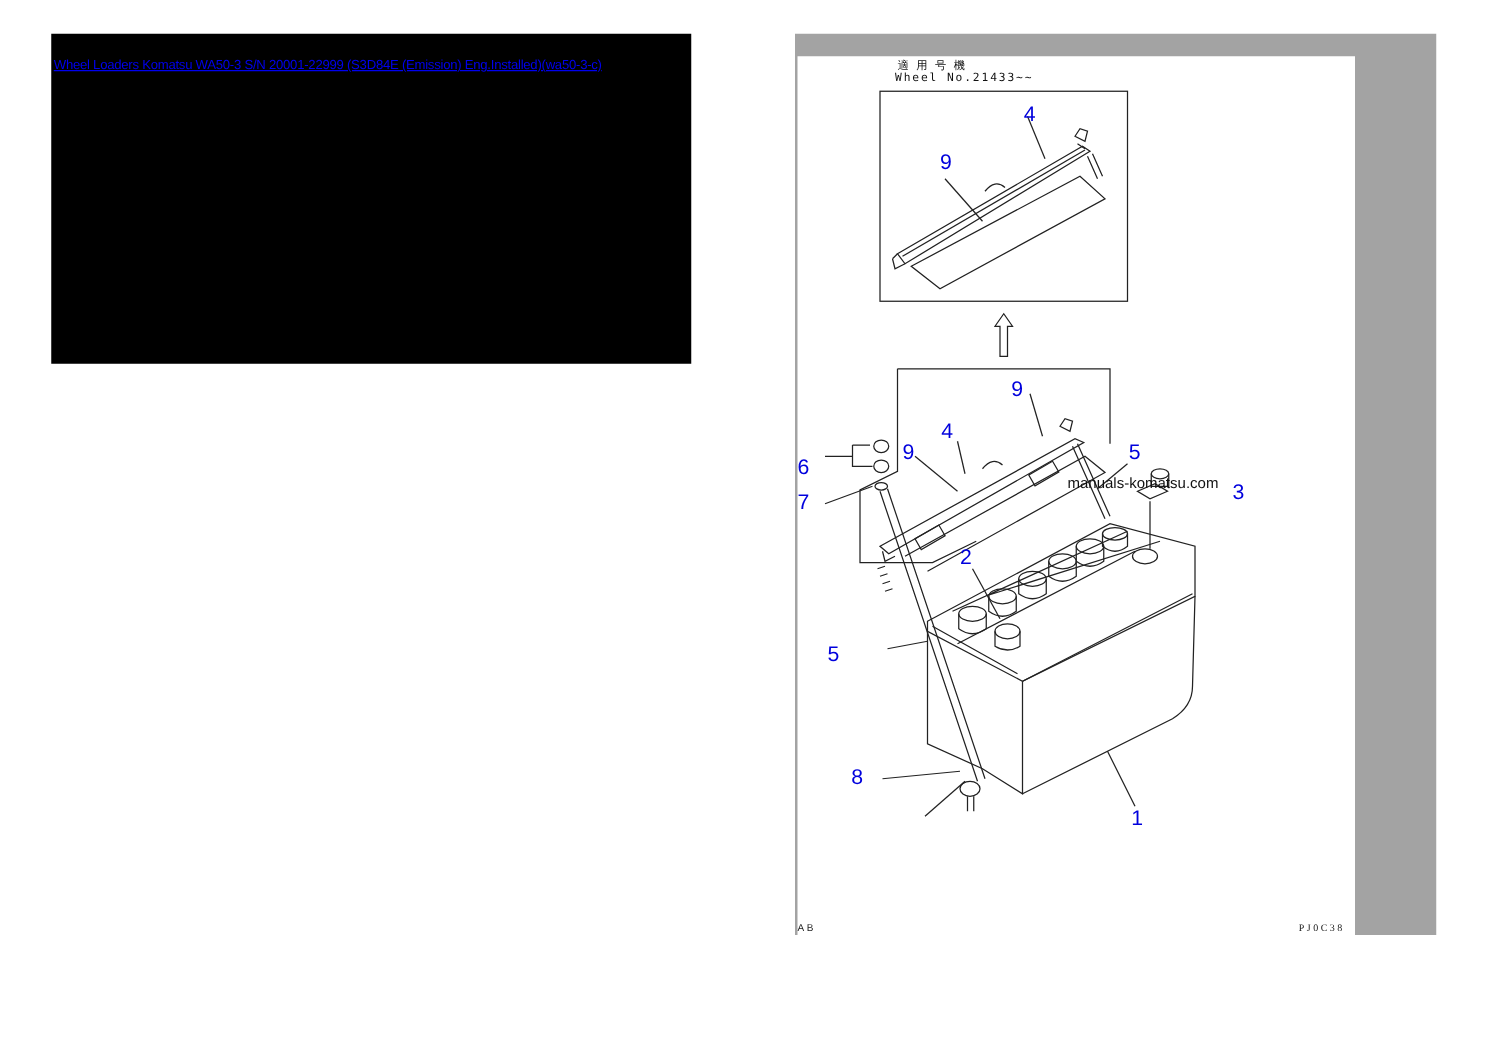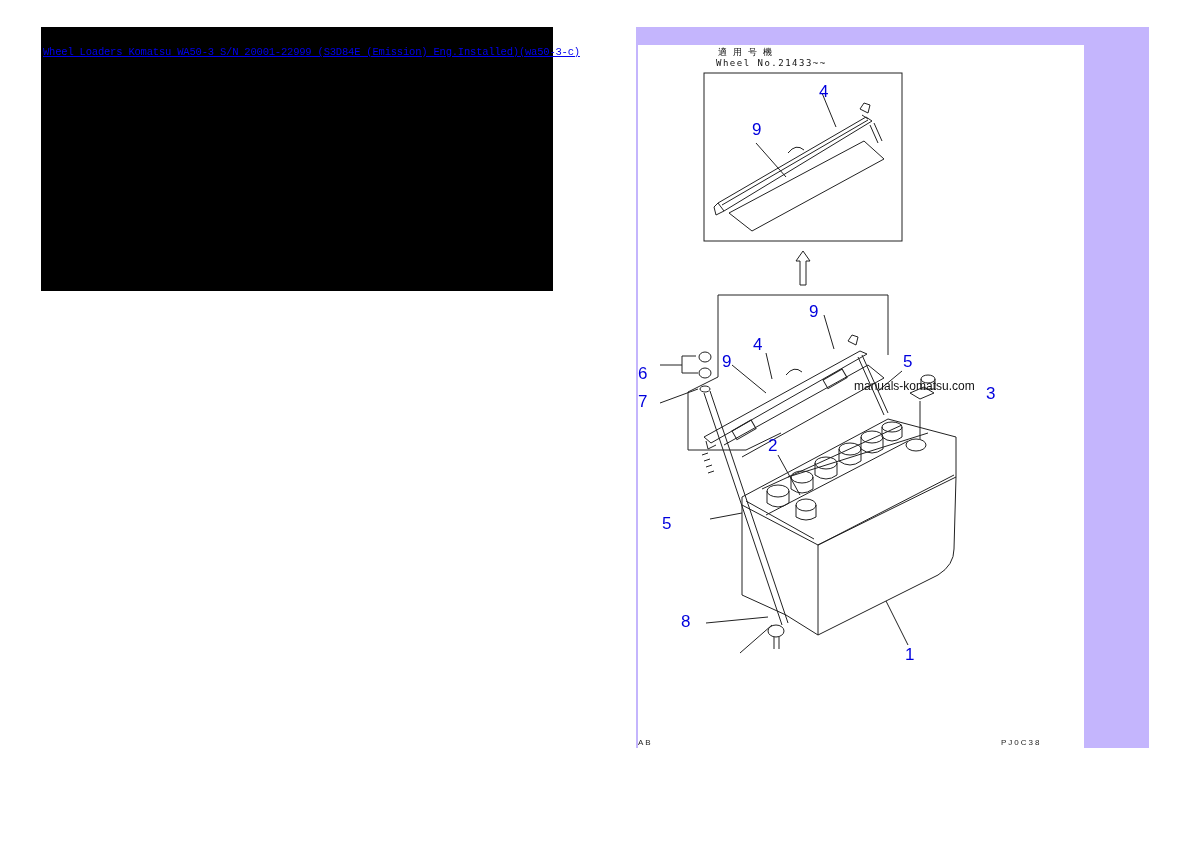--- a/index.html
+++ b/index.html
@@ -4,49 +4,49 @@
   <style>
     html, body { margin: 0; padding: 0; background: #ffffff; }
     body { width: 1190px; height: 842px; position: relative; overflow: hidden; font-family: "DejaVu Serif", serif; }
 
     .left-panel {
       position: absolute; left: 41px; top: 27px; width: 512px; height: 264px;
       background: #000000;
     }
     .doc-link {
       position: absolute; left: 2px; top: 19px;
-      font-family: Liberation Mono, monospace;
+      font-family: Liberation Sans, sans-serif;
       font-size: 10.5px; letter-spacing: -0.2px;
       color: #0000ee; text-decoration: underline; white-space: nowrap;
     }
 
     .drawing-panel {
       position: absolute; left: 636px; top: 27px; width: 513px; height: 721px;
-      background: #c4b5fd;
+      background: #a3a3a3;
     }
     .drawing-sheet {
       position: absolute; left: 2px; top: 18px; width: 446px; height: 703px;
       background: #ffffff;
     }
     .drawing-sheet svg { position: absolute; left: 0; top: 0; }
 
     .header-jp {
       position: absolute; left: 80px; top: 1px; font-family: "DejaVu Sans", sans-serif;
       font-size: 9px; letter-spacing: 6px; color: #111;
     }
     .header-serial {
       position: absolute; left: 78px; top: 13px; font-family: "DejaVu Sans Mono", monospace;
       font-size: 9px; letter-spacing: 1.5px; color: #111;
     }
     .footer-left {
       position: absolute; left: 0px; top: 693px; font-family: Liberation Sans, sans-serif;
       font-size: 8px; letter-spacing: 2px; color: #222;
     }
     .footer-right {
-      position: absolute; left: 363px; top: 693px; font-family: Liberation Sans, sans-serif;
+      position: absolute; left: 401px; top: 693px; font-family: Liberation Serif, serif;
       font-size: 8px; letter-spacing: 2px; color: #222;
     }
     .callout {
       position: absolute; font-family: "Liberation Sans", sans-serif; font-size: 17px;
       color: #0000dd; line-height: 1;
     }
     .watermark {
       position: absolute; left: 216px; top: 334px; font-family: "Liberation Sans", sans-serif;
       font-size: 12px; color: #111; white-space: nowrap;
     }

